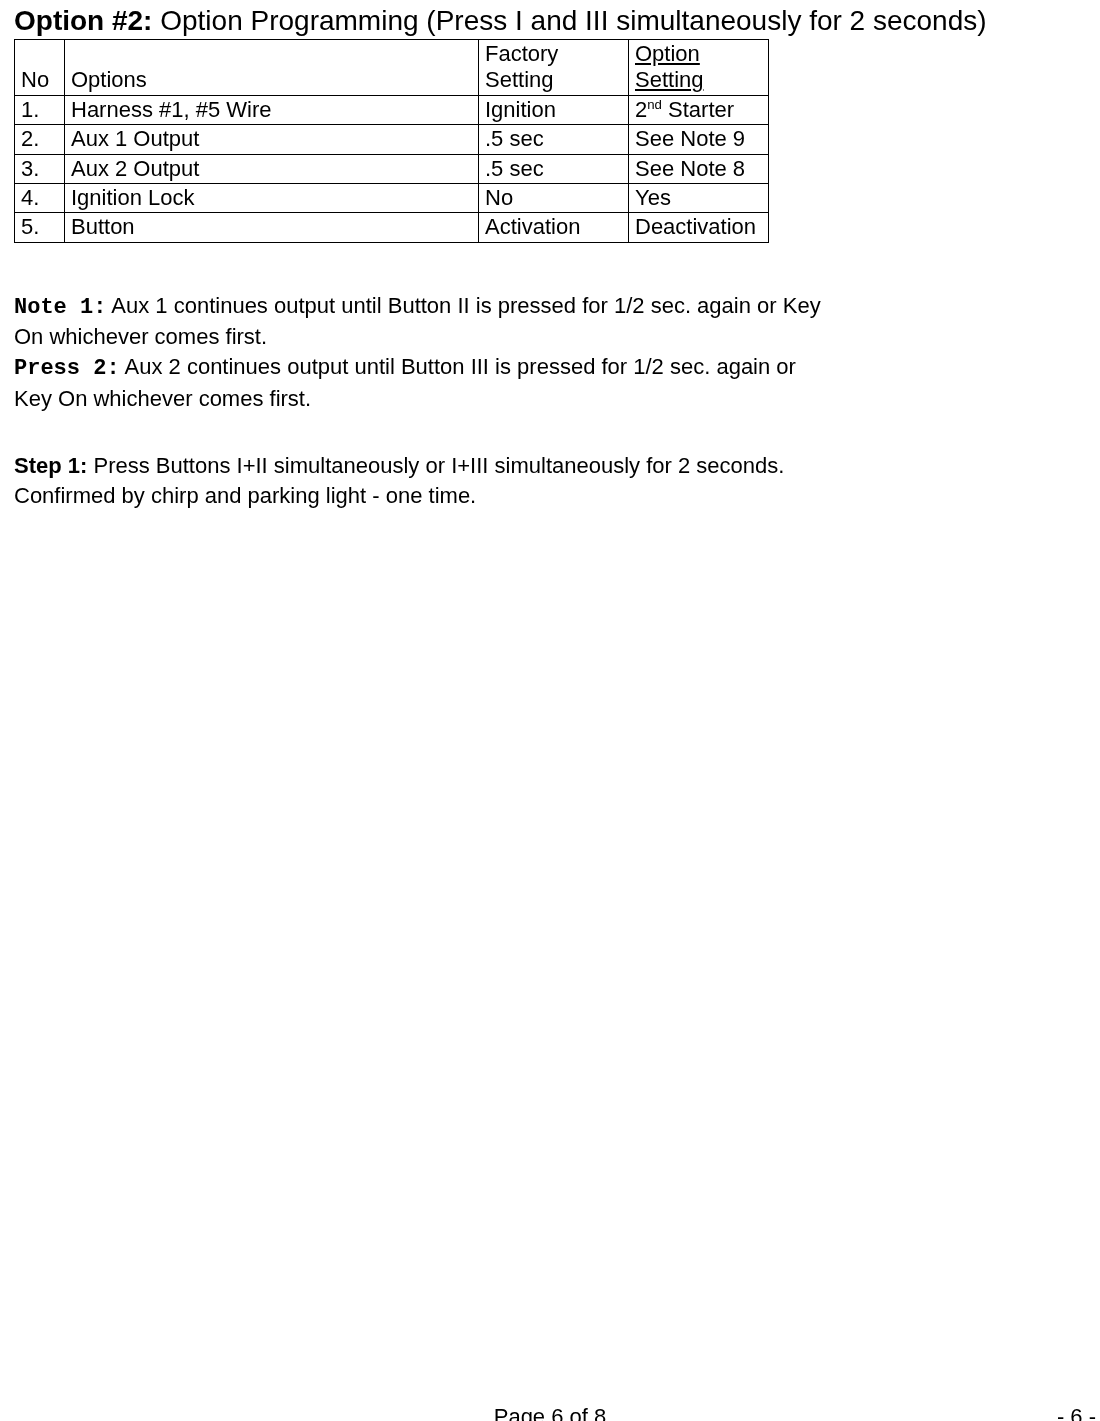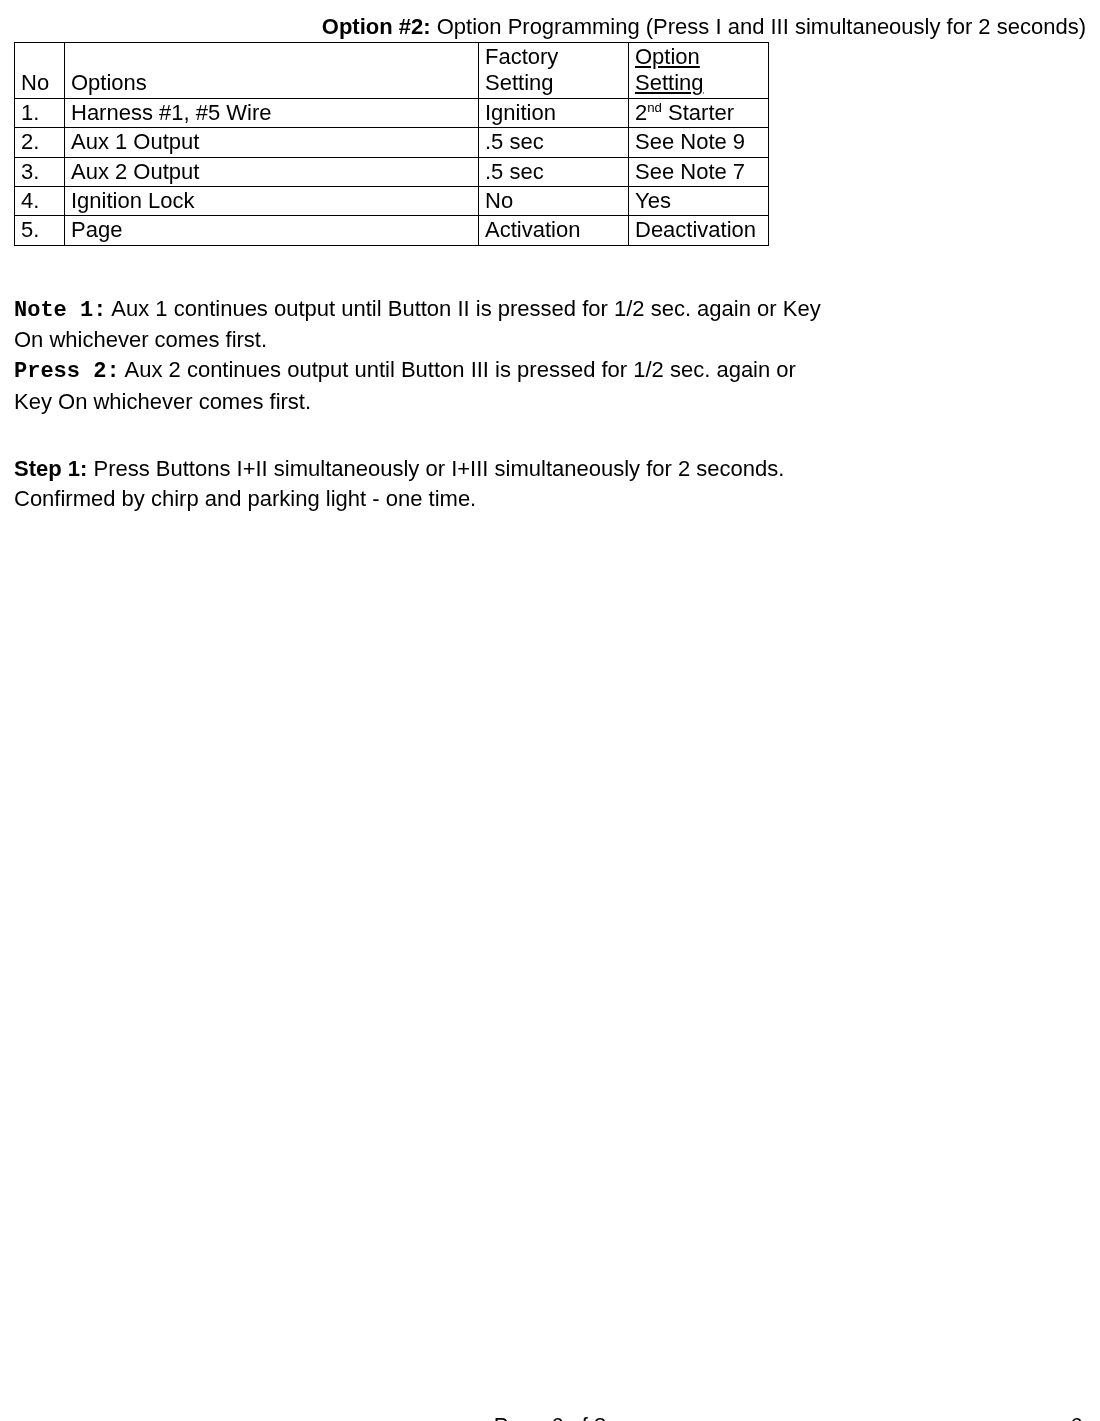--- a/index.html
+++ b/index.html
@@ -9,21 +9,21 @@
       background: #fff;
       font-family: Arial, Helvetica, sans-serif;
       color: #000;
     }
     .page {
       position: relative;
       width: 1100px;
       height: 1421px;
       padding: 0 14px 0 14px;
     }
-    .title-row { font-size: 22px; margin-top: 14px; text-align: right; }
+    .title-row { font-size: 28px; margin-top: 5px; }
     .title-row b { font-weight: bold; }
     table.opts {
       border-collapse: collapse;
       width: 755px;
       font-size: 22px;
       margin-top: 2px;
     }
     table.opts th, table.opts td {
       border: 1px solid #000;
       padding: 1px 6px 1px 6px;
@@ -97,31 +97,31 @@
     <tr>
       <td>2.</td>
       <td>Aux 1 Output</td>
       <td>.5 sec</td>
       <td>See Note 9</td>
     </tr>
     <tr>
       <td>3.</td>
       <td>Aux 2 Output</td>
       <td>.5 sec</td>
-      <td>See Note 7</td>
+      <td>See Note 8</td>
     </tr>
     <tr>
       <td>4.</td>
       <td>Ignition Lock</td>
       <td>No</td>
       <td>Yes</td>
     </tr>
     <tr>
       <td>5.</td>
-      <td>Page</td>
+      <td>Button</td>
       <td>Activation</td>
       <td>Deactivation</td>
     </tr>
   </tbody>
     </table>
 
   <div class="notes">
     <div class="note-line">
       <b>Note 1:</b><span> Aux 1 continues output until Button II is pressed for 1/2 sec. again or Key On whichever comes first.</span>
     </div>

